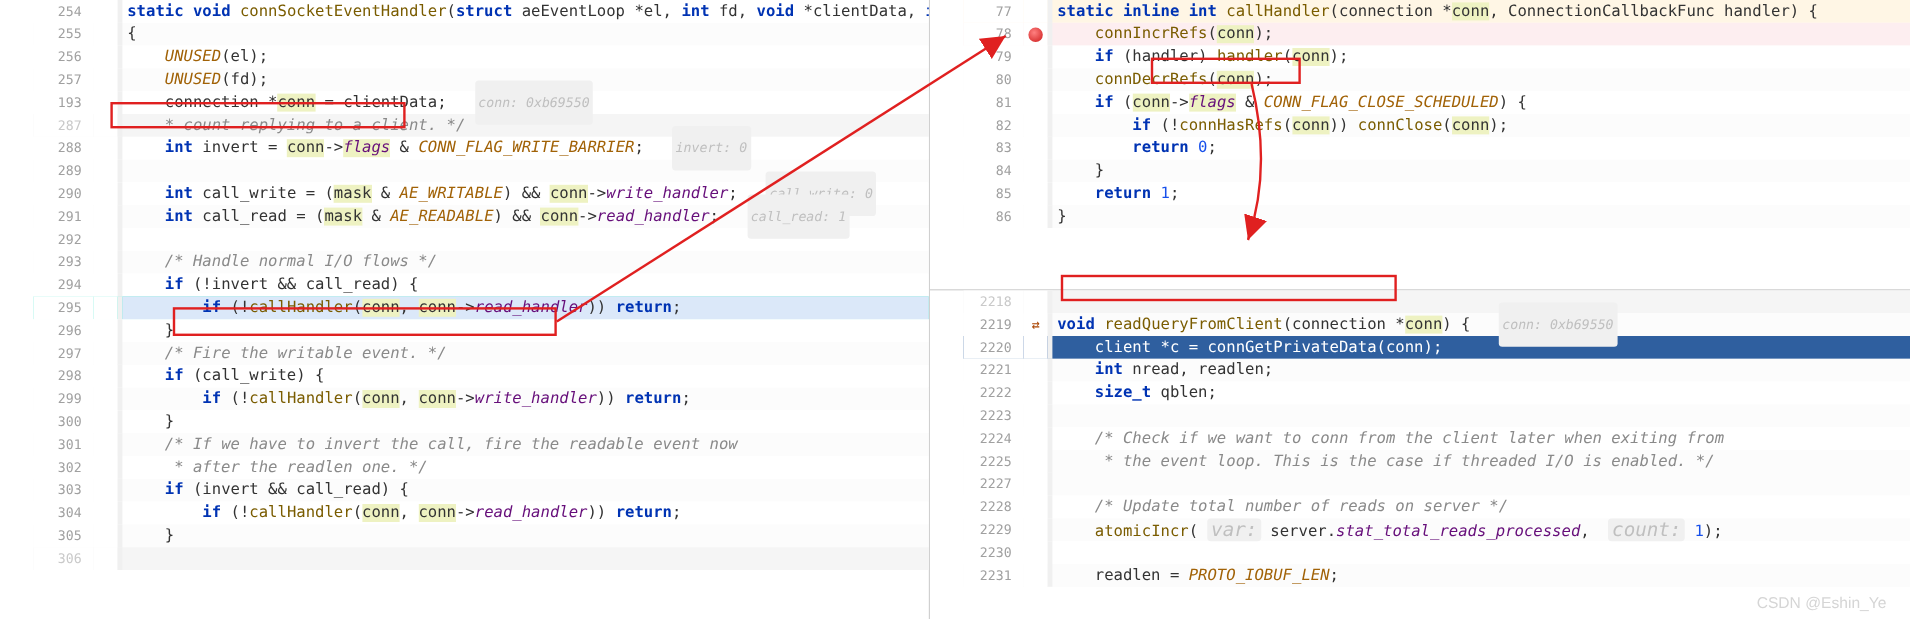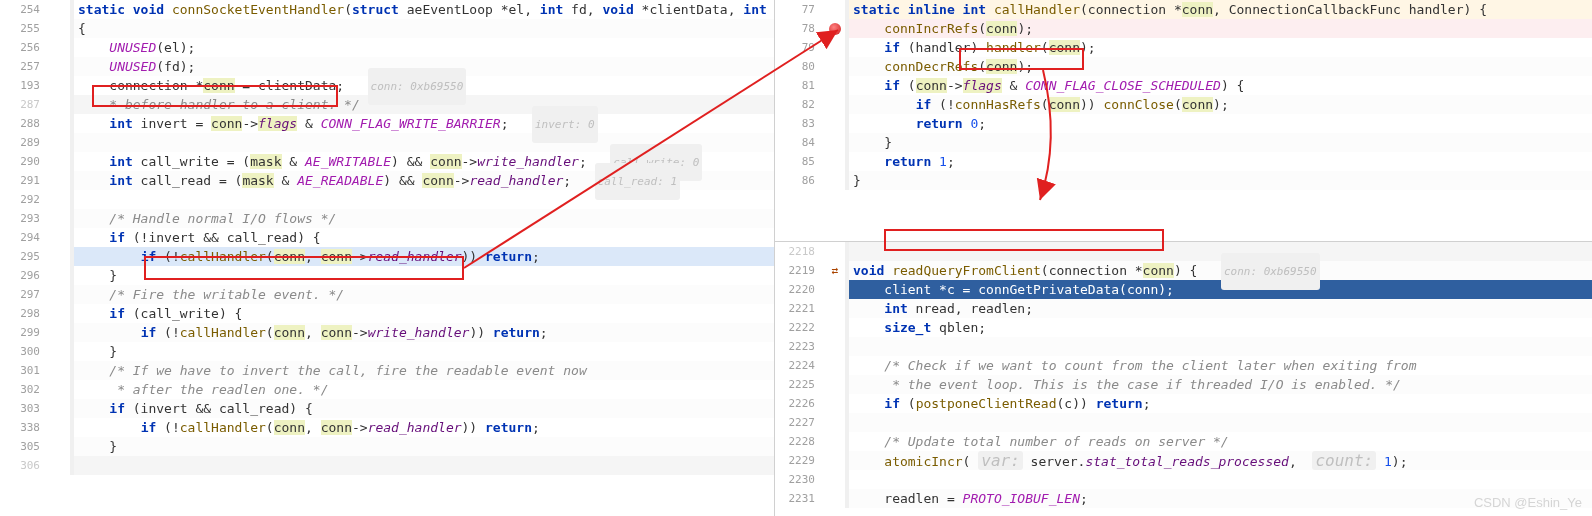--- a/index.html
+++ b/index.html
@@ -28,20 +28,21 @@
 .pane-right-inner { height: 100%; display: flex; flex-direction: column; }
 .subpane { overflow: hidden; }
 .subpane-top { height: 242px; border-bottom: 1px solid #d0d0d0; }
 .subpane-bottom { flex: 1; }
 
 .code-row {
   display: flex;
   height: 19px;
   line-height: 19px;
   white-space: pre;
+  margin-left: 28px;
 }
 .gutter {
   width: 50px;
   text-align: right;
   padding-right: 10px;
   color: #a0a0a0;
   background: #ffffff;
   font-size: 11px;
   flex-shrink: 0;
 }
@@ -70,33 +71,33 @@
 .row-hl .code { background: #dbe8f9; }
 .row-sel  { background: #2f5f9f; }
 .row-sel .code { color: #ffffff; }
 .row-warn { background: #fff6e5; }
 .row-pink { background: #fdeef0; }
 
 .kw   { color: #0033b3; font-weight: bold; }
 .fn   { color: #7a5c00; }
 .ident{ color: #660e7a; font-style: italic; }
 .num  { color: #1750eb; }
-.macro{ color: #a21caf; font-style: italic; }
+.macro{ color: #a16207; font-style: italic; }
 .cmt  { color: #8a8a8a; font-style: italic; }
 .hint { color: #bfbfbf; background: #f0f0f0; font-style: italic; padding: 12px 3px; border-radius: 3px; font-size: 11px; }
 .param{ color: #bfbfbf; background: #f0f0f0; font-style: italic; padding: 0 3px; border-radius: 3px; font-size: 16px; }
 .hi   { background: #eef2c2; }
 
 .redbox1 { position:absolute; border:2px solid #e02020; pointer-events:none; }
 
 .arrow-svg { position:absolute; left:0; top:0; width:1592px; height:516px; pointer-events:none; }
 
 .watermark {
   position: absolute;
-  right: 10px;
+  right: 20px;
   bottom: 6px;
   color: #d5d5d5;
   font-family: sans-serif;
   font-size: 13px;
   pointer-events: none;
 }
 
 .bp-icon {
   width: 12px; height: 12px; border-radius: 50%;
   background: radial-gradient(circle at 40% 35%, #ff8080, #cc1a1a);
@@ -109,38 +110,38 @@
 <body>
 
 <div class="split">
   <div class="pane pane-left">
     <div id="left-lines">
         <div class="code-row row-even"><div class="gutter">254</div><div class="gutter-mark"></div><div class="stripe"></div><div class="code"><span class="kw">static</span> <span class="kw">void</span> <span class="fn">connSocketEventHandler</span>(<span class="kw">struct</span> aeEventLoop *el, <span class="kw">int</span> fd, <span class="kw">void</span> *clientData, <span class="kw">int</span></div></div>
         <div class="code-row row-odd"><div class="gutter">255</div><div class="gutter-mark"></div><div class="stripe"></div><div class="code">{</div></div>
         <div class="code-row row-even"><div class="gutter">256</div><div class="gutter-mark"></div><div class="stripe"></div><div class="code">    <span class="macro">UNUSED</span>(el);</div></div>
         <div class="code-row row-odd"><div class="gutter">257</div><div class="gutter-mark"></div><div class="stripe"></div><div class="code">    <span class="macro">UNUSED</span>(fd);</div></div>
         <div class="code-row row-even"><div class="gutter">193</div><div class="gutter-mark"></div><div class="stripe"></div><div class="code">    connection *<span class="hi">conn</span> = clientData;   <span class="hint">conn: 0xb69550</span></div></div>
-        <div class="code-row row-dim"><div class="gutter">287</div><div class="gutter-mark"></div><div class="stripe"></div><div class="code"><span class="cmt">    * before handler to a client. */</span></div></div>
+        <div class="code-row row-dim"><div class="gutter">287</div><div class="gutter-mark"></div><div class="stripe"></div><div class="code"><span class="cmt">    * count replying to a client. */</span></div></div>
         <div class="code-row row-even"><div class="gutter">288</div><div class="gutter-mark"></div><div class="stripe"></div><div class="code">    <span class="kw">int</span> invert = <span class="hi">conn</span>-&gt;<span class="hi"><span class="ident">flags</span></span> &amp; <span class="macro">CONN_FLAG_WRITE_BARRIER</span>;   <span class="hint">invert: 0</span></div></div>
         <div class="code-row row-odd"><div class="gutter">289</div><div class="gutter-mark"></div><div class="stripe"></div><div class="code"></div></div>
         <div class="code-row row-even"><div class="gutter">290</div><div class="gutter-mark"></div><div class="stripe"></div><div class="code">    <span class="kw">int</span> call_write = (<span class="hi">mask</span> &amp; <span class="macro">AE_WRITABLE</span>) &amp;&amp; <span class="hi">conn</span>-&gt;<span class="ident">write_handler</span>;   <span class="hint">call_write: 0</span></div></div>
         <div class="code-row row-odd"><div class="gutter">291</div><div class="gutter-mark"></div><div class="stripe"></div><div class="code">    <span class="kw">int</span> call_read = (<span class="hi">mask</span> &amp; <span class="macro">AE_READABLE</span>) &amp;&amp; <span class="hi">conn</span>-&gt;<span class="ident">read_handler</span>;   <span class="hint">call_read: 1</span></div></div>
         <div class="code-row row-even"><div class="gutter">292</div><div class="gutter-mark"></div><div class="stripe"></div><div class="code"></div></div>
         <div class="code-row row-odd"><div class="gutter">293</div><div class="gutter-mark"></div><div class="stripe"></div><div class="code">    <span class="cmt">/* Handle normal I/O flows */</span></div></div>
         <div class="code-row row-even"><div class="gutter">294</div><div class="gutter-mark"></div><div class="stripe"></div><div class="code">    <span class="kw">if</span> (!invert &amp;&amp; call_read) {</div></div>
         <div class="code-row row-hl"><div class="gutter">295</div><div class="gutter-mark"></div><div class="stripe"></div><div class="code">        <span class="kw">if</span> (!<span class="fn">callHandler</span>(<span class="hi">conn</span>, <span class="hi">conn</span>-&gt;<span class="ident">read_handler</span>)) <span class="kw">return</span>;</div></div>
         <div class="code-row row-even"><div class="gutter">296</div><div class="gutter-mark"></div><div class="stripe"></div><div class="code">    }</div></div>
         <div class="code-row row-odd"><div class="gutter">297</div><div class="gutter-mark"></div><div class="stripe"></div><div class="code">    <span class="cmt">/* Fire the writable event. */</span></div></div>
         <div class="code-row row-even"><div class="gutter">298</div><div class="gutter-mark"></div><div class="stripe"></div><div class="code">    <span class="kw">if</span> (call_write) {</div></div>
         <div class="code-row row-odd"><div class="gutter">299</div><div class="gutter-mark"></div><div class="stripe"></div><div class="code">        <span class="kw">if</span> (!<span class="fn">callHandler</span>(<span class="hi">conn</span>, <span class="hi">conn</span>-&gt;<span class="ident">write_handler</span>)) <span class="kw">return</span>;</div></div>
         <div class="code-row row-even"><div class="gutter">300</div><div class="gutter-mark"></div><div class="stripe"></div><div class="code">    }</div></div>
         <div class="code-row row-odd"><div class="gutter">301</div><div class="gutter-mark"></div><div class="stripe"></div><div class="code">    <span class="cmt">/* If we have to invert the call, fire the readable event now</span></div></div>
         <div class="code-row row-even"><div class="gutter">302</div><div class="gutter-mark"></div><div class="stripe"></div><div class="code"><span class="cmt">     * after the readlen one. */</span></div></div>
         <div class="code-row row-odd"><div class="gutter">303</div><div class="gutter-mark"></div><div class="stripe"></div><div class="code">    <span class="kw">if</span> (invert &amp;&amp; call_read) {</div></div>
-        <div class="code-row row-even"><div class="gutter">338</div><div class="gutter-mark"></div><div class="stripe"></div><div class="code">        <span class="kw">if</span> (!<span class="fn">callHandler</span>(<span class="hi">conn</span>, <span class="hi">conn</span>-&gt;<span class="ident">read_handler</span>)) <span class="kw">return</span>;</div></div>
+        <div class="code-row row-even"><div class="gutter">304</div><div class="gutter-mark"></div><div class="stripe"></div><div class="code">        <span class="kw">if</span> (!<span class="fn">callHandler</span>(<span class="hi">conn</span>, <span class="hi">conn</span>-&gt;<span class="ident">read_handler</span>)) <span class="kw">return</span>;</div></div>
         <div class="code-row row-odd"><div class="gutter">305</div><div class="gutter-mark"></div><div class="stripe"></div><div class="code">    }</div></div>
         <div class="code-row row-dim"><div class="gutter">306</div><div class="gutter-mark"></div><div class="stripe"></div><div class="code"></div></div>
       </div>
   </div>
   <div class="pane pane-right">
     <div class="pane-right-inner">
       <div class="subpane subpane-top">
         <div id="right-top-lines">
             <div class="code-row row-warn"><div class="gutter">77</div><div class="gutter-mark"></div><div class="stripe"></div><div class="code"><span class="kw">static</span> <span class="kw">inline</span> <span class="kw">int</span> <span class="fn">callHandler</span>(connection *<span class="hi">conn</span>, ConnectionCallbackFunc handler) {</div></div>
             <div class="code-row row-pink"><div class="gutter">78</div><div class="gutter-mark"><div class="bp-icon"></div></div><div class="stripe"></div><div class="code">    <span class="fn">connIncrRefs</span>(<span class="hi">conn</span>);</div></div>
@@ -155,23 +156,22 @@
           </div>
       </div>
       <div class="subpane subpane-bottom">
         <div id="right-bottom-lines">
             <div class="code-row row-dim"><div class="gutter">2218</div><div class="gutter-mark"></div><div class="stripe"></div><div class="code"></div></div>
             <div class="code-row row-odd"><div class="gutter">2219</div><div class="gutter-mark"><div class="diff-icon">⇄</div></div><div class="stripe"></div><div class="code"><span class="kw">void</span> <span class="fn">readQueryFromClient</span>(connection *<span class="hi">conn</span>) {   <span class="hint">conn: 0xb69550</span></div></div>
             <div class="code-row row-sel"><div class="gutter">2220</div><div class="gutter-mark"></div><div class="stripe"></div><div class="code">    client *c = connGetPrivateData(conn);</div></div>
             <div class="code-row row-odd"><div class="gutter">2221</div><div class="gutter-mark"></div><div class="stripe"></div><div class="code">    <span class="kw">int</span> nread, readlen;</div></div>
             <div class="code-row row-even"><div class="gutter">2222</div><div class="gutter-mark"></div><div class="stripe"></div><div class="code">    <span class="kw">size_t</span> qblen;</div></div>
             <div class="code-row row-odd"><div class="gutter">2223</div><div class="gutter-mark"></div><div class="stripe"></div><div class="code"></div></div>
-            <div class="code-row row-even"><div class="gutter">2224</div><div class="gutter-mark"></div><div class="stripe"></div><div class="code">    <span class="cmt">/* Check if we want to count from the client later when exiting from</span></div></div>
+            <div class="code-row row-even"><div class="gutter">2224</div><div class="gutter-mark"></div><div class="stripe"></div><div class="code">    <span class="cmt">/* Check if we want to conn from the client later when exiting from</span></div></div>
             <div class="code-row row-odd"><div class="gutter">2225</div><div class="gutter-mark"></div><div class="stripe"></div><div class="code"><span class="cmt">     * the event loop. This is the case if threaded I/O is enabled. */</span></div></div>
-            <div class="code-row row-even"><div class="gutter">2226</div><div class="gutter-mark"></div><div class="stripe"></div><div class="code">    <span class="kw">if</span> (<span class="fn">postponeClientRead</span>(c)) <span class="kw">return</span>;</div></div>
             <div class="code-row row-odd"><div class="gutter">2227</div><div class="gutter-mark"></div><div class="stripe"></div><div class="code"></div></div>
             <div class="code-row row-even"><div class="gutter">2228</div><div class="gutter-mark"></div><div class="stripe"></div><div class="code">    <span class="cmt">/* Update total number of reads on server */</span></div></div>
             <div class="code-row row-odd"><div class="gutter">2229</div><div class="gutter-mark"></div><div class="stripe"></div><div class="code">    <span class="fn">atomicIncr</span>( <span class="param">var:</span> server.<span class="ident">stat_total_reads_processed</span>,  <span class="param">count:</span> <span class="num">1</span>);</div></div>
             <div class="code-row row-even"><div class="gutter">2230</div><div class="gutter-mark"></div><div class="stripe"></div><div class="code"></div></div>
             <div class="code-row row-odd"><div class="gutter">2231</div><div class="gutter-mark"></div><div class="stripe"></div><div class="code">    readlen = <span class="macro">PROTO_IOBUF_LEN</span>;</div></div>
           </div>
       </div>
     </div>
   </div>
 </div>

